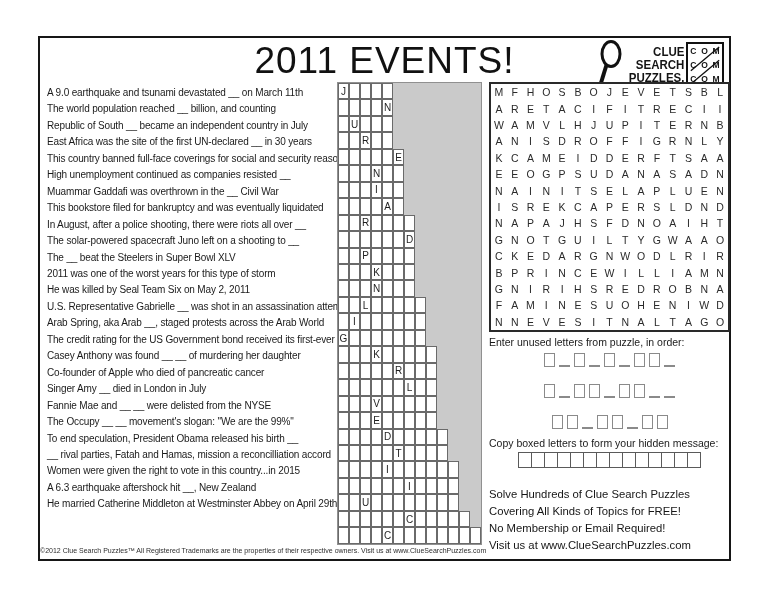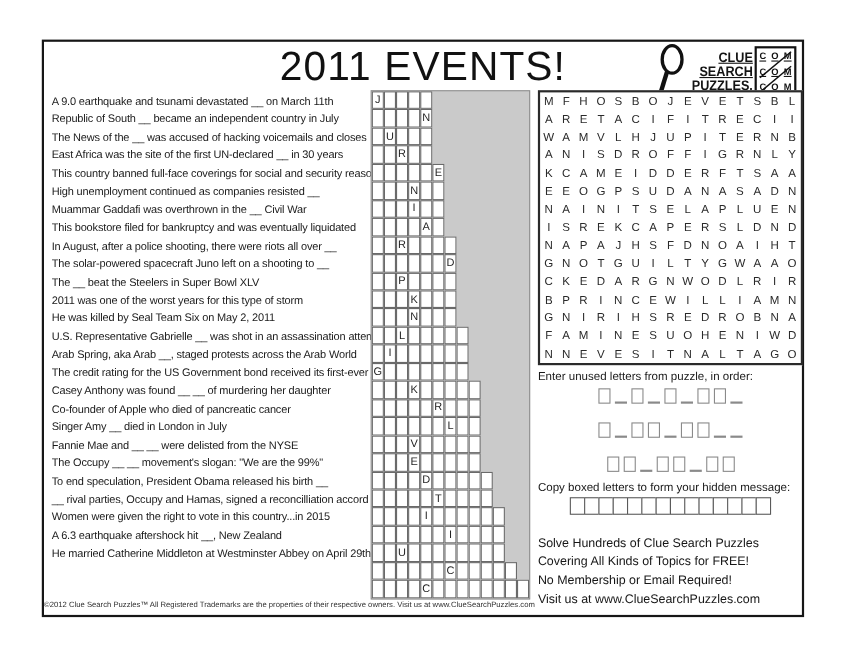--- a/index.html
+++ b/index.html
@@ -10,21 +10,21 @@
   }
   .frame{
     position:absolute;left:38px;top:36px;width:693px;height:525px;
     border:2px solid #161616;box-sizing:border-box;background:#fff;
   }
   .title{
     position:absolute;left:0;right:0;top:4px;text-align:center;
     font-size:37px;letter-spacing:1px;color:#111;line-height:1;
   }
   
-  .logo{position:absolute;top:3px;right:5px;display:flex;align-items:center;gap:2px;height:48px;text-decoration:underline;}
+  .logo{position:absolute;top:3px;right:5px;display:flex;align-items:center;gap:2px;height:48px;}
   .logo-text{display:flex;flex-direction:column;justify-content:center;text-align:right;
     font-weight:bold;font-size:12.5px;line-height:13px;transform:scaleX(.92);transform-origin:right center;}
   .com-box{width:38px;height:46px;border:2px solid #111;box-sizing:border-box;position:relative;
     display:flex;flex-direction:column;justify-content:space-around;}
   .com-row{display:flex;justify-content:space-around;font-size:8.5px;font-weight:bold;line-height:1;}
   .com-box svg{position:absolute;left:0;top:0;width:100%;height:100%;}
   
   .clues{position:absolute;left:7px;top:47px;width:296px;}
   .clue{font-size:10px;letter-spacing:-0.15px;line-height:16.46px;white-space:nowrap;color:#1a1a1a;}
   
@@ -96,42 +96,42 @@
         <div class="com-row">
           <span>C</span>
           <span>O</span>
           <span>M</span>
         </div>
       </div>
   </div>
 
   <div class="clues">
       <div class="clue">A 9.0 earthquake and tsunami devastated __ on March 11th</div>
+      <div class="clue">The world population reached __ billion, and counting</div>
       <div class="clue">Republic of South __ became an independent country in July</div>
-      <div class="clue">The News of the __ was accused of hacking voicemails and closes</div>
       <div class="clue">East Africa was the site of the first UN-declared __ in 30 years</div>
       <div class="clue">This country banned full-face coverings for social and security reasons</div>
       <div class="clue">High unemployment continued as companies resisted __</div>
       <div class="clue">Muammar Gaddafi was overthrown in the __ Civil War</div>
       <div class="clue">This bookstore filed for bankruptcy and was eventually liquidated</div>
       <div class="clue">In August, after a police shooting, there were riots all over __</div>
       <div class="clue">The solar-powered spacecraft Juno left on a shooting to __</div>
       <div class="clue">The __ beat the Steelers in Super Bowl XLV</div>
       <div class="clue">2011 was one of the worst years for this type of storm</div>
       <div class="clue">He was killed by Seal Team Six on May 2, 2011</div>
       <div class="clue">U.S. Representative Gabrielle __ was shot in an assassination attempt</div>
       <div class="clue">Arab Spring, aka Arab __, staged protests across the Arab World</div>
       <div class="clue">The credit rating for the US Government bond received its first-ever __</div>
       <div class="clue">Casey Anthony was found __ __ of murdering her daughter</div>
       <div class="clue">Co-founder of Apple who died of pancreatic cancer</div>
       <div class="clue">Singer Amy __ died in London in July</div>
       <div class="clue">Fannie Mae and __ __ were delisted from the NYSE</div>
       <div class="clue">The Occupy __ __ movement's slogan: "We are the 99%"</div>
       <div class="clue">To end speculation, President Obama released his birth __</div>
-      <div class="clue">__ rival parties, Occupy and Hamas, signed a reconcilliation accord</div>
+      <div class="clue">__ rival parties, Fatah and Hamas, mission a reconcilliation accord</div>
       <div class="clue">Women were given the right to vote in this country...in 2015</div>
       <div class="clue">A 6.3 earthquake aftershock hit __, New Zealand</div>
       <div class="clue">He married Catherine Middleton at Westminster Abbey on April 29th</div>
     </div>
 
   <div class="xw">
       <div class="xw-row">
         <div class="xw-cell">J</div>
         <div class="xw-cell"></div>
         <div class="xw-cell"></div>

